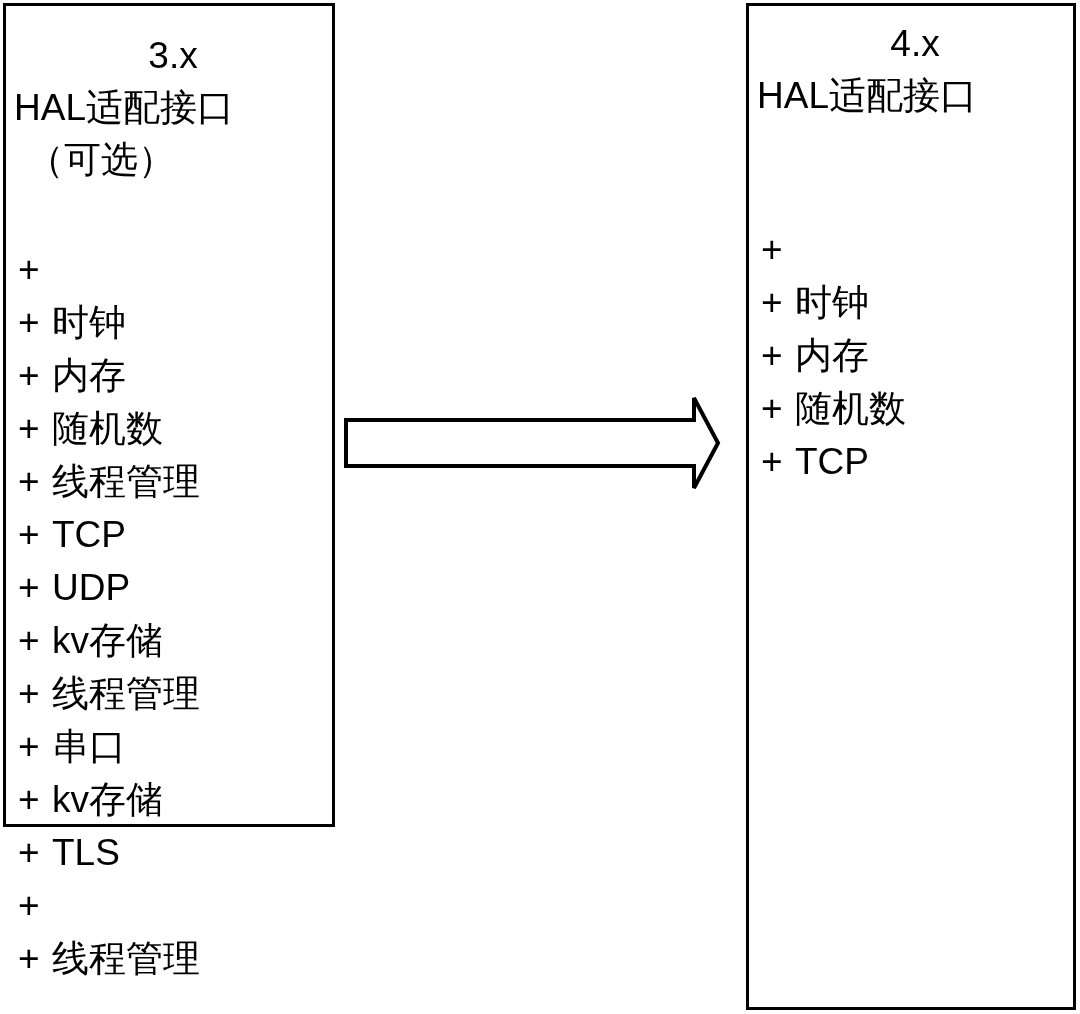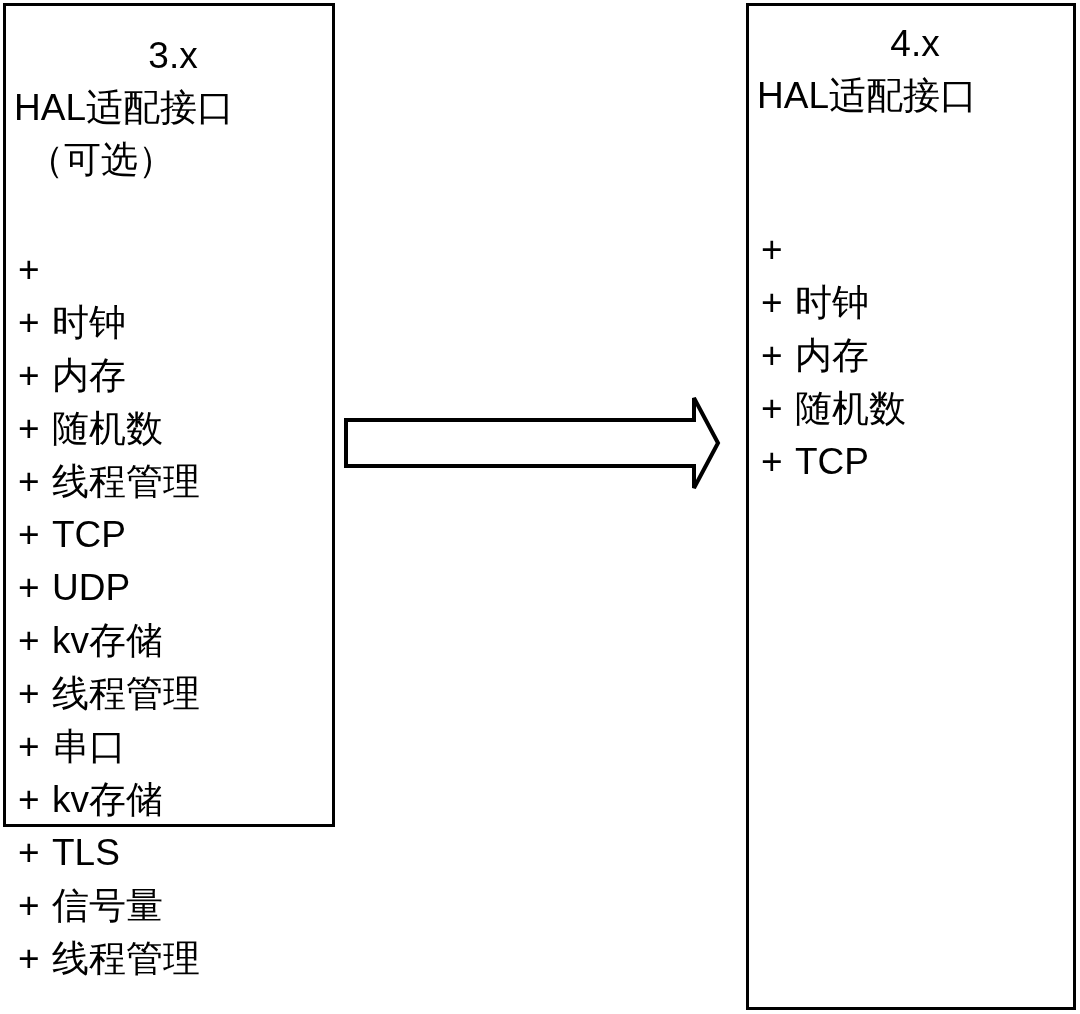--- a/index.html
+++ b/index.html
@@ -123,21 +123,20 @@
         <li class="list-item">
         <span class="bullet">+</span>
         <span class="label">kv存储</span>
       </li>
         <li class="list-item">
         <span class="bullet">+</span>
         <span class="label">TLS</span>
       </li>
         <li class="list-item">
         <span class="bullet">+</span>
-        <span class="label">信号量</span>
       </li>
         <li class="list-item">
         <span class="bullet">+</span>
         <span class="label">线程管理</span>
       </li>
       </ul>
   </div>
 
   <svg class="arrow" viewBox="0 0 378 96" xmlns="http://www.w3.org/2000/svg">
     <polygon points="3,25 351,25 351,3 375,48 351,93 351,71 3,71"></polygon>

